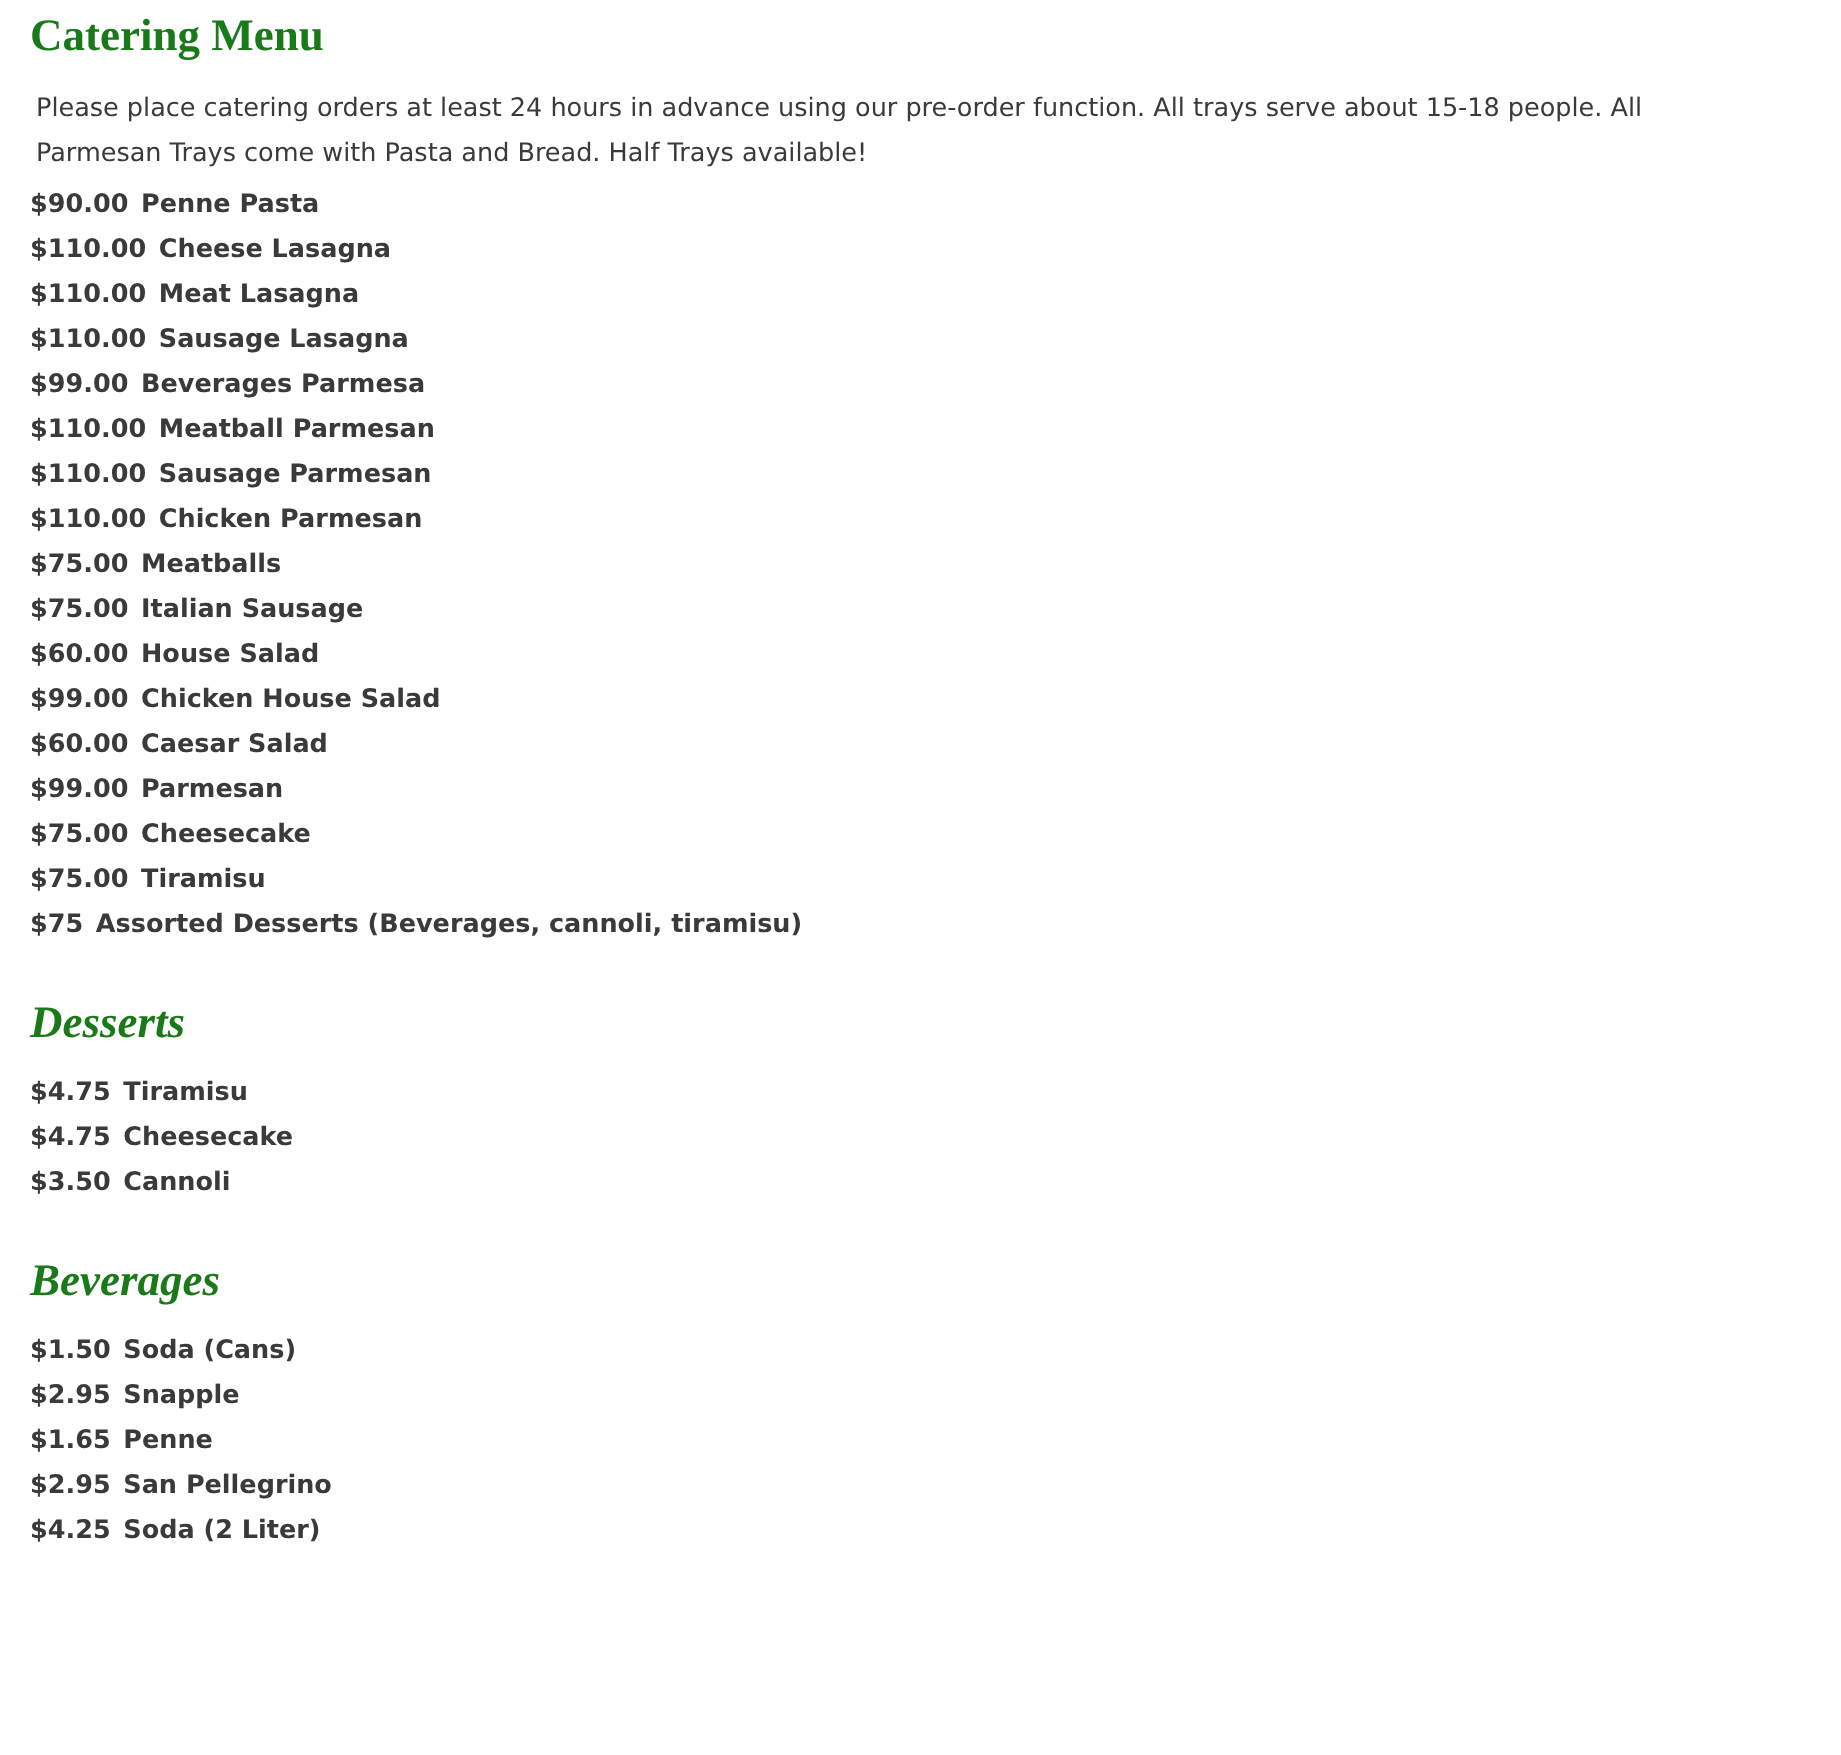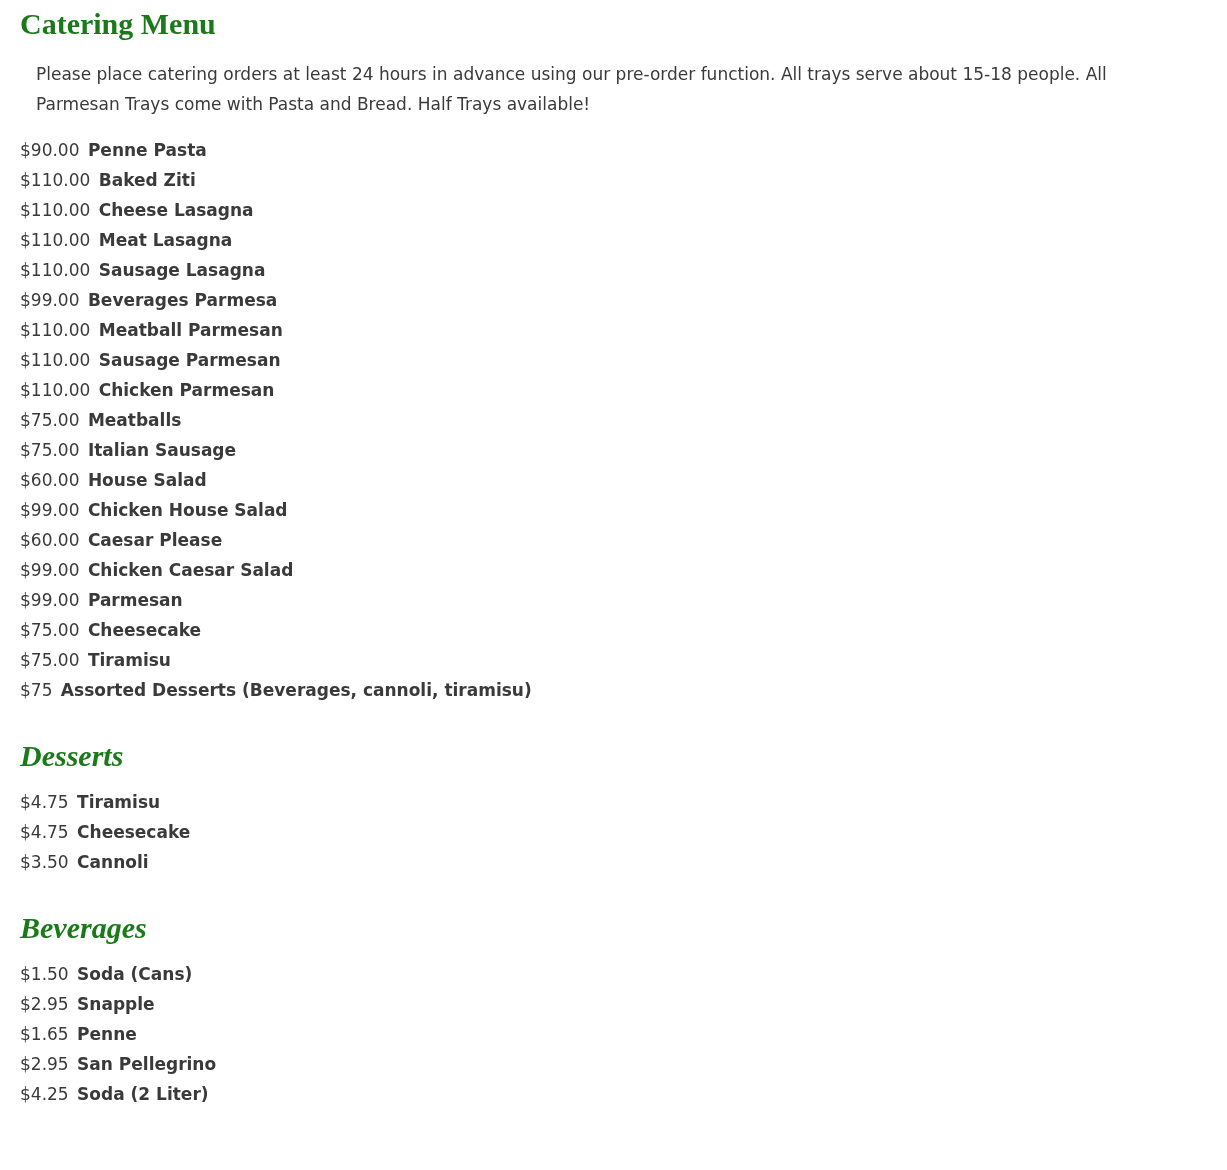--- a/index.html
+++ b/index.html
@@ -25,32 +25,32 @@
     font-size: 30px;
     line-height: 38px;
     margin: 0 0 14px 0;
   }
   h2.section-heading {
     line-height: 36px;
     margin: 33px 0 13px 0;
     font-style: italic;
   }
   .intro {
-    margin: 16px;
+    margin: 4px;
     line-height: 30px;
   }
   .item-list {
     line-height: 30px;
   }
   .menu-item {
     height: 30px;
     white-space: nowrap;
   }
   .item-price {
-    font-weight: normal;
+    font-weight: bold;
     margin-right: 3px;
   }
   .item-name {
     font-weight: bold;
   }
 </style>
 </head>
 <body>
 
 <div class="page">
@@ -59,24 +59,20 @@
 
   <p class="intro">
     <span class="intro-line">Please place catering orders at least 24 hours in advance using our pre-order function. All trays serve about 15-18 people. All</span><br>
     <span class="intro-line">Parmesan Trays come with Pasta and Bread. Half Trays available!</span>
   </p>
 
   <div class="item-list">
       <div class="menu-item">
       <span class="item-price">$90.00</span>
       <span class="item-name">Penne Pasta</span>
-    </div>
-      <div class="menu-item">
-      <span class="item-price">$110.00</span>
-      <span class="item-name">Baked Ziti</span>
     </div>
       <div class="menu-item">
       <span class="item-price">$110.00</span>
       <span class="item-name">Cheese Lasagna</span>
     </div>
       <div class="menu-item">
       <span class="item-price">$110.00</span>
       <span class="item-name">Meat Lasagna</span>
     </div>
       <div class="menu-item">
@@ -110,25 +106,21 @@
       <div class="menu-item">
       <span class="item-price">$60.00</span>
       <span class="item-name">House Salad</span>
     </div>
       <div class="menu-item">
       <span class="item-price">$99.00</span>
       <span class="item-name">Chicken House Salad</span>
     </div>
       <div class="menu-item">
       <span class="item-price">$60.00</span>
-      <span class="item-name">Caesar Please</span>
-    </div>
-      <div class="menu-item">
-      <span class="item-price">$99.00</span>
-      <span class="item-name">Chicken Caesar Salad</span>
+      <span class="item-name">Caesar Salad</span>
     </div>
       <div class="menu-item">
       <span class="item-price">$99.00</span>
       <span class="item-name">Parmesan</span>
     </div>
       <div class="menu-item">
       <span class="item-price">$75.00</span>
       <span class="item-name">Cheesecake</span>
     </div>
       <div class="menu-item">

